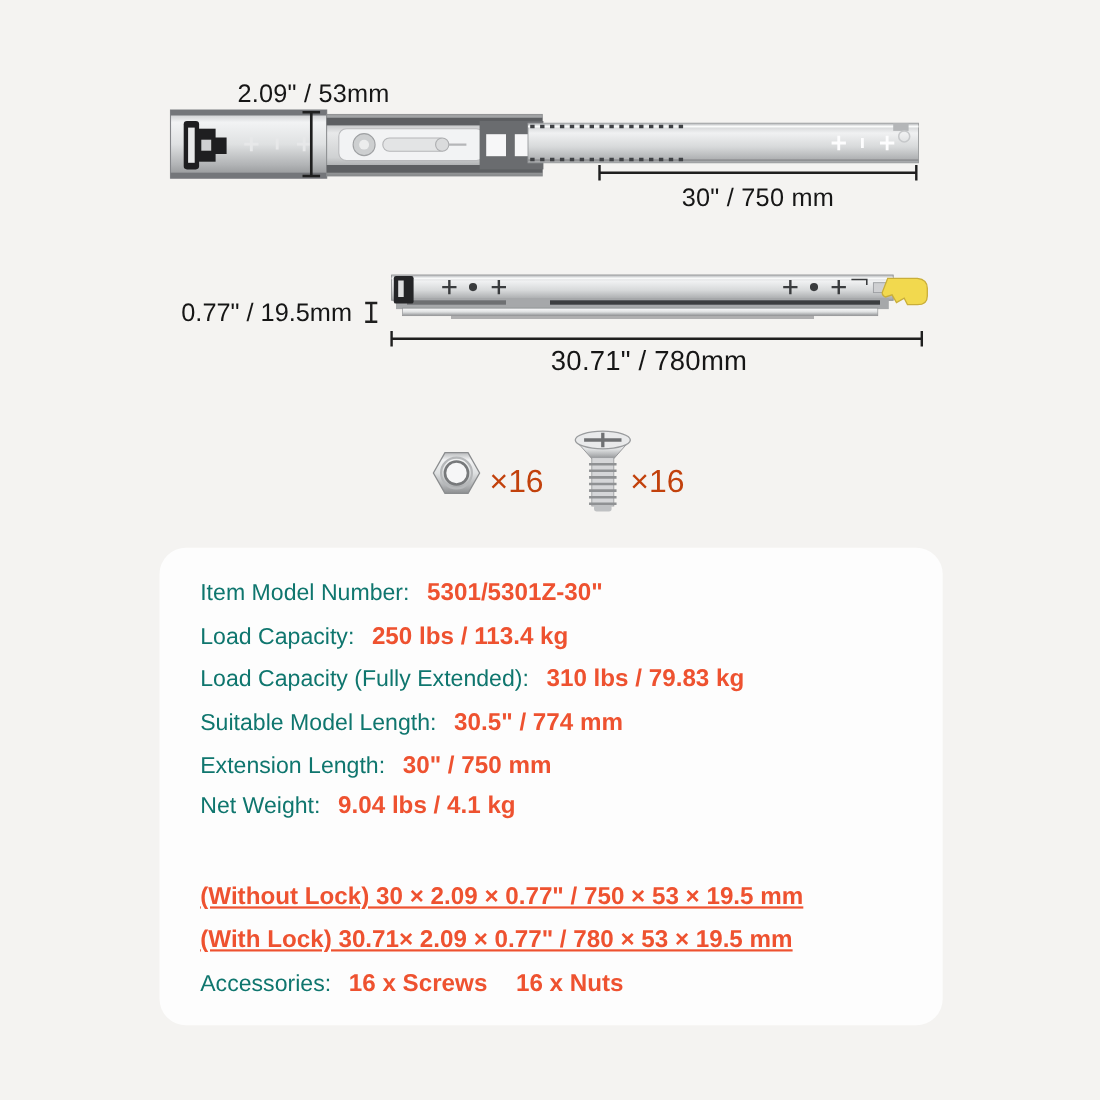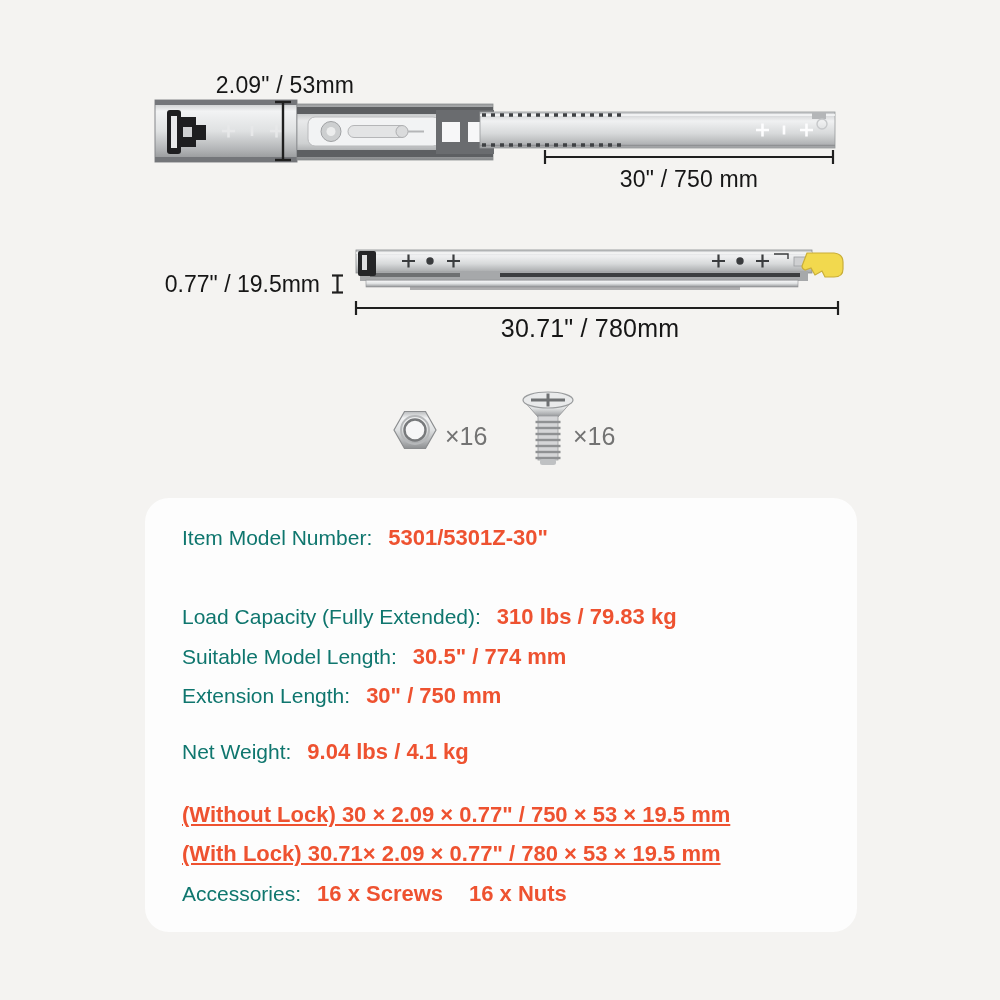--- a/index.html
+++ b/index.html
@@ -1,21 +1,21 @@
 <!DOCTYPE html>
 <html><head>
 <meta charset="utf-8">
 <style>
   html,body{margin:0;padding:0;}
   body{font-family:"Liberation Sans","DejaVu Sans",sans-serif;}
   #canvas{position:relative;width:1000px;height:1000px;background:#F4F3F1;overflow:hidden;}
 
   .dim-label{position:absolute;color:#161616;font-size:23px;font-weight:400;
              text-align:center;white-space:nowrap;letter-spacing:.2px;}
-  .count-label{position:absolute;color:#737373;font-size:25px;font-weight:400;white-space:nowrap;}
+  .count-label{position:absolute;color:#c2410c;font-size:29px;font-weight:400;white-space:nowrap;}
 
   .panel{position:absolute;left:145px;top:498px;width:712px;height:434px;
          background:#FDFDFD;border-radius:24px;}
 
   .spec-row{position:absolute;left:182px;height:28px;line-height:28px;white-space:nowrap;}
   .spec-row .lbl{color:#0f766e;font-size:21px;font-weight:400;}
   .spec-row .val{color:#EE5230;font-size:22px;font-weight:700;margin-left:16px;}
   .spec-row .val.flat{margin-left:0;text-decoration:underline;}
   .spec-row .val.second{margin-left:26px;}
 
@@ -196,30 +196,33 @@
     </g>
     <rect x="19" y="69" width="16" height="6" rx="2.5" fill="#bfc1c3"></rect>
   </svg>
   <div class="count-label" style="left:573px;top:422px;">×16</div>
 
   <div class="panel">
 
     <div class="spec-row" style="left:37px;top:26px;">
       <span class="lbl">Item Model Number:</span><span class="val">5301/5301Z-30"</span>
     </div>
+    <div class="spec-row" style="left:37px;top:66px;">
+      <span class="lbl">Load Capacity:</span><span class="val">250 lbs / 113.4 kg</span>
+    </div>
     <div class="spec-row" style="left:37px;top:105px;">
       <span class="lbl">Load Capacity (Fully Extended):</span><span class="val">310 lbs / 79.83 kg</span>
     </div>
     <div class="spec-row" style="left:37px;top:145px;">
       <span class="lbl">Suitable Model Length:</span><span class="val">30.5" / 774 mm</span>
     </div>
     <div class="spec-row" style="left:37px;top:184px;">
       <span class="lbl">Extension Length:</span><span class="val">30" / 750 mm</span>
     </div>
-    <div class="spec-row" style="left:37px;top:240px;">
+    <div class="spec-row" style="left:37px;top:220px;">
       <span class="lbl">Net Weight:</span><span class="val">9.04 lbs / 4.1 kg</span>
     </div>
     <div class="spec-row" style="left:37px;top:303px;">
       <span class="val flat">(Without Lock) 30 × 2.09 × 0.77" / 750 × 53 × 19.5 mm</span>
     </div>
     <div class="spec-row" style="left:37px;top:342px;">
       <span class="val flat">(With Lock) 30.71× 2.09 × 0.77" / 780 × 53 × 19.5 mm</span>
     </div>
     <div class="spec-row" style="left:37px;top:382px;">
       <span class="lbl">Accessories:</span><span class="val">16 x Screws</span><span class="val second">16 x Nuts</span>

